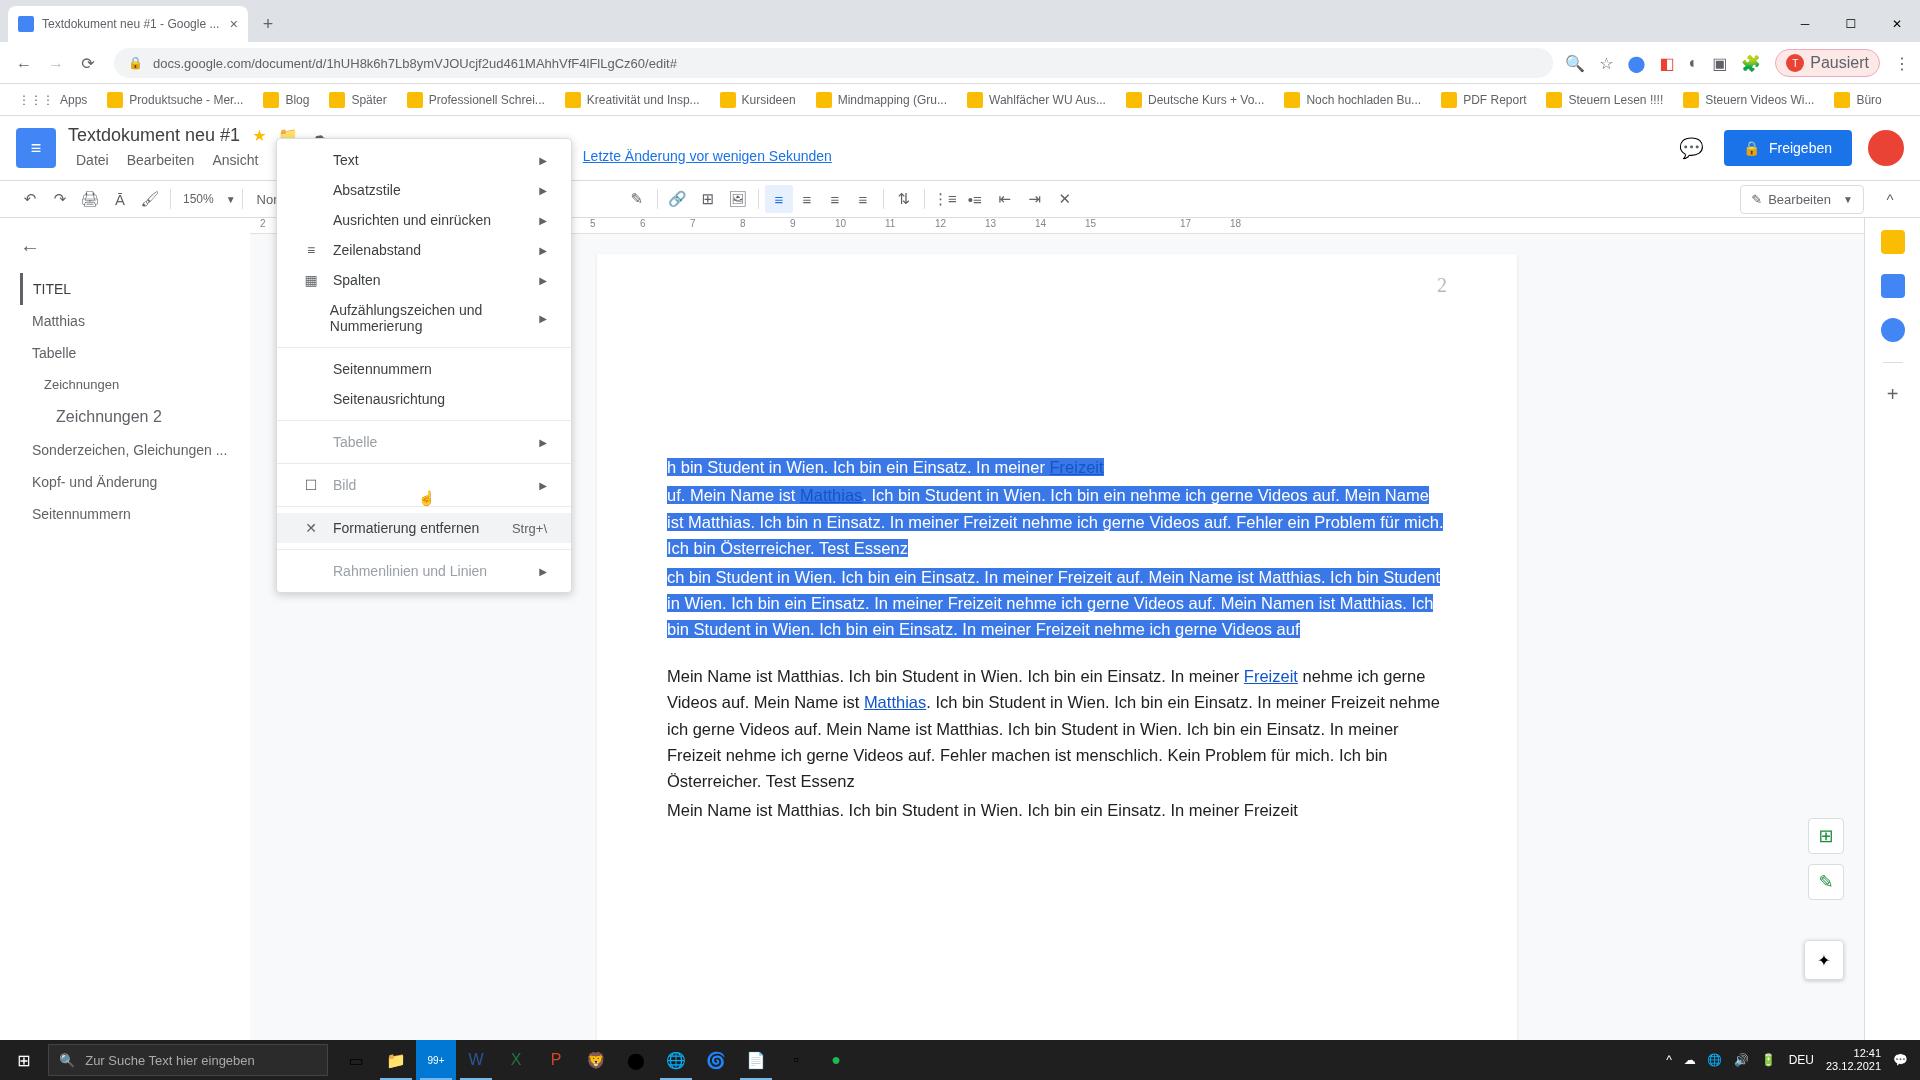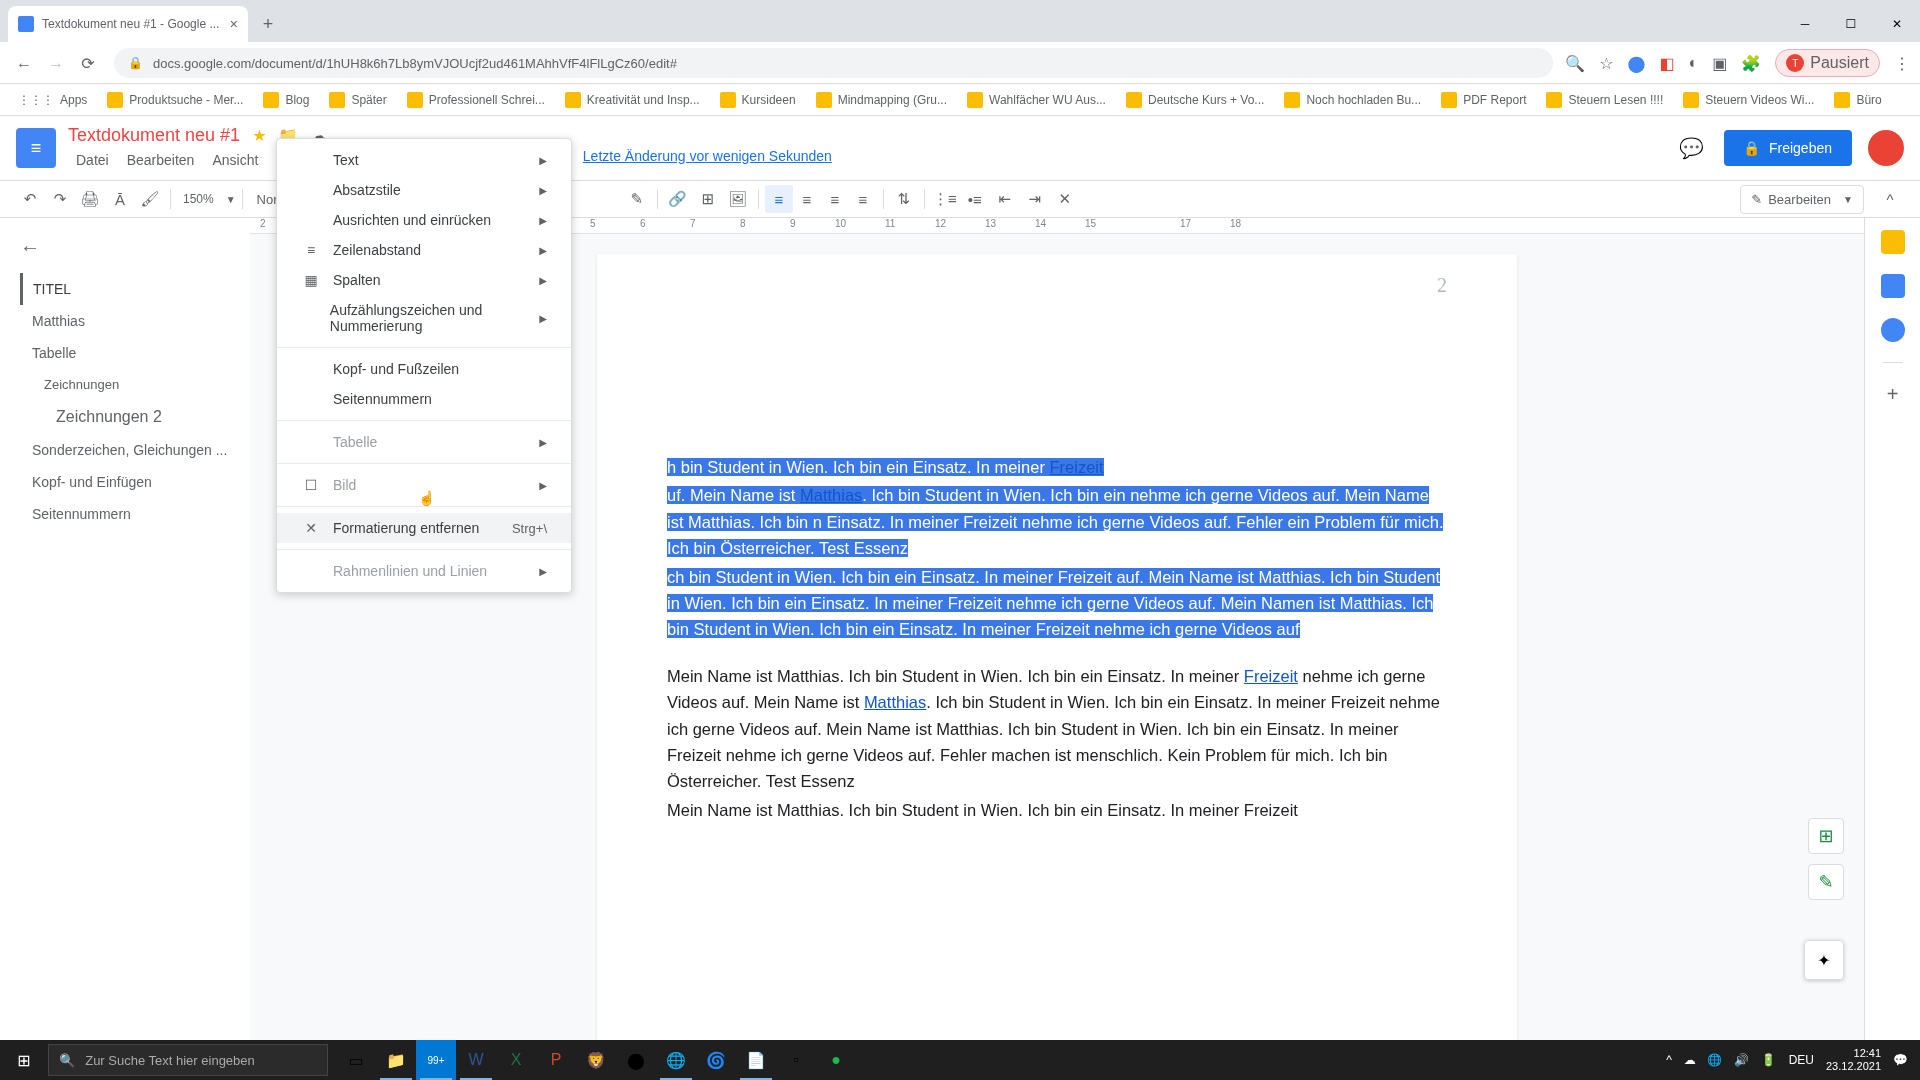--- a/index.html
+++ b/index.html
@@ -26,21 +26,21 @@
 
 .bookmarks { height: 32px; display: flex; align-items: center; padding: 0 12px; gap: 8px; border-bottom: 1px solid #dadce0; background: #fff; }
 .bm { display: flex; align-items: center; gap: 6px; font-size: 12px; color: #5f6368; padding: 4px 6px; white-space: nowrap; }
 .bm .ico { width: 16px; height: 16px; background: #fbbc04; border-radius: 2px; }
 
 
 .docs-header { height: 64px; display: flex; align-items: center; padding: 8px 16px; }
 .docs-logo { width: 40px; height: 40px; background: #4285f4; border-radius: 4px; display: flex; align-items: center; justify-content: center; color: #fff; font-size: 18px; margin-right: 12px; }
 .doc-title-area { flex: 1; }
 .doc-title-row { display: flex; align-items: center; gap: 12px; }
-.doc-title { font-size: 18px; color: #ef4444; }
+.doc-title { font-size: 18px; color: #404040; }
 .star { color: #fbbc04; font-size: 16px; }
 .move-icon, .cloud-icon { color: #5f6368; font-size: 16px; }
 .menus { display: flex; gap: 2px; margin-top: 2px; }
 .menu-item { font-size: 14px; color: #5f6368; padding: 4px 8px; border-radius: 4px; cursor: pointer; }
 .menu-item.active { background: #e8eaed; }
 .last-change { font-size: 14px; color: #1a73e8; text-decoration: underline; margin-left: 12px; }
 .comment-btn { width: 40px; height: 40px; display: flex; align-items: center; justify-content: center; color: #5f6368; font-size: 20px; margin-right: 12px; }
 .share-btn { background: #1a73e8; color: #fff; padding: 10px 20px; border-radius: 4px; font-size: 14px; font-weight: 500; display: flex; align-items: center; gap: 8px; }
 .avatar { width: 36px; height: 36px; background: #ea4335; border-radius: 50%; margin-left: 16px; }
 
@@ -282,21 +282,21 @@
 
 <div class="main">
   <div class="outline">
     <span class="outline-back">←</span>
     <div class="outline-item h1">TITEL</div>
     <div class="outline-item h2">Matthias</div>
     <div class="outline-item h2">Tabelle</div>
     <div class="outline-item h3">Zeichnungen</div>
     <div class="outline-item h4">Zeichnungen 2</div>
     <div class="outline-item h2">Sonderzeichen, Gleichungen ...</div>
-    <div class="outline-item h2">Kopf- und Einfügen</div>
+    <div class="outline-item h2">Kopf- und Änderung</div>
     <div class="outline-item h2">Seitennummern</div>
   </div>
 
   <div class="doc-area">
     <div class="ruler">
       <span style="left:10px">2</span>
       <span style="left:340px">5</span>
       <span style="left:390px">6</span>
       <span style="left:440px">7</span>
       <span style="left:490px">8</span>
@@ -366,25 +366,25 @@
       <span class="dd-arrow">▶</span>
     </div>
   <div class="dd-item">
       <span class="dd-icon"></span>
       <span>Aufzählungszeichen und Nummerierung</span>
       <span class="dd-arrow">▶</span>
     </div>
   <div class="dd-sep"></div>
   <div class="dd-item">
       <span class="dd-icon"></span>
-      <span>Kopf- und Fußzeilen</span>
-    </div>
-  <div class="dd-item">
-      <span class="dd-icon"></span>
       <span>Seitennummern</span>
+    </div>
+  <div class="dd-item">
+      <span class="dd-icon"></span>
+      <span>Seitenausrichtung</span>
     </div>
   <div class="dd-sep"></div>
   <div class="dd-item disabled">
       <span class="dd-icon"></span>
       <span>Tabelle</span>
       <span class="dd-arrow">▶</span>
     </div>
   <div class="dd-sep"></div>
   <div class="dd-item disabled">
       <span class="dd-icon">☐</span>

